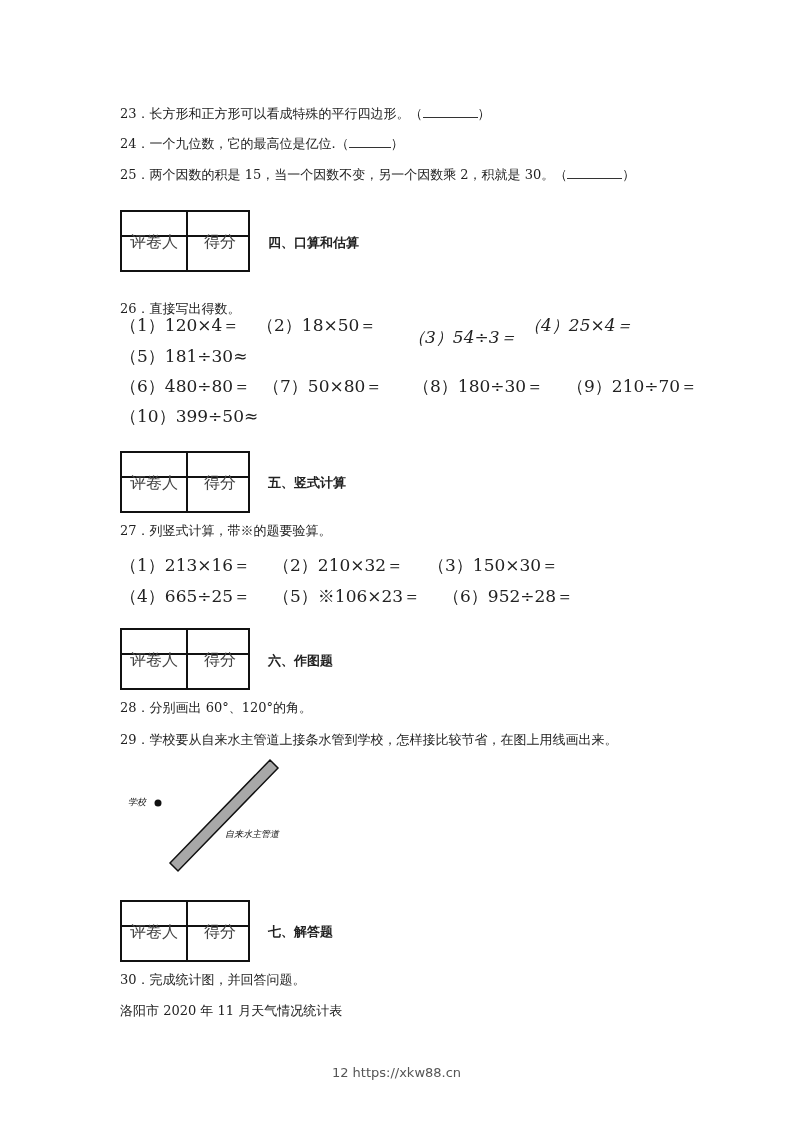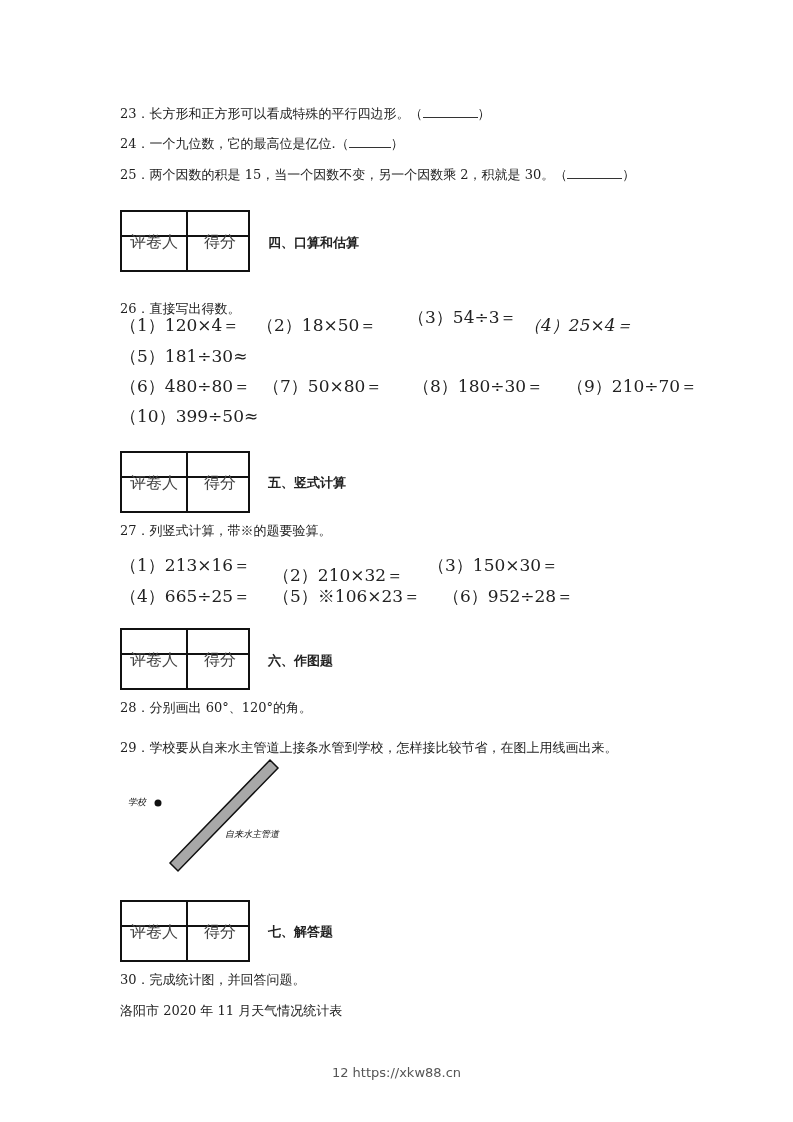--- a/index.html
+++ b/index.html
@@ -37,55 +37,55 @@
   <div class="hdr"></div>
   <div class="vd"></div>
   <div class="c1">评卷人</div>
   <div class="c2">得分</div>
 </div>
 <div class="sec-title" style="top:234px;">四、口算和估算</div>
 
 <div class="line" style="top:283px;margin-top:18px;">26．直接写出得数。</div>
 <div class="item" style="top:314px;left:120px;">（1）120×4＝</div>
 <div class="item" style="top:314px;left:257px;">（2）18×50＝</div>
-<div class="item" style="top:306px;left:408px;">（3）54÷3＝</div>
+<div class="item" style="top:326px;left:408px;font-style:italic;">（3）54÷3＝</div>
 <div class="item" style="top:314px;left:524px;font-style:italic;">（4）25×4＝</div>
 <div class="item" style="top:345px;left:120px;">（5）181÷30≈</div>
 <div class="item" style="top:375px;left:120px;">（6）480÷80＝</div>
 <div class="item" style="top:375px;left:263px;">（7）50×80＝</div>
 <div class="item" style="top:375px;left:413px;">（8）180÷30＝</div>
 <div class="item" style="top:375px;left:567px;">（9）210÷70＝</div>
 <div class="item" style="top:405px;left:120px;">（10）399÷50≈</div>
 
 <div class="score" style="top:451px;">
   <div class="hdr"></div>
   <div class="vd"></div>
   <div class="c1">评卷人</div>
   <div class="c2">得分</div>
 </div>
 <div class="sec-title" style="top:474px;">五、竖式计算</div>
 
 <div class="line" style="top:523px;text-align:center;">27．列竖式计算，带※的题要验算。</div>
 <div class="item" style="top:554px;left:120px;">（1）213×16＝</div>
-<div class="item" style="top:554px;left:273px;margin-top:10px;">（2）210×32＝</div>
+<div class="item" style="top:554px;left:273px;">（2）210×32＝</div>
 <div class="item" style="top:554px;left:428px;">（3）150×30＝</div>
 <div class="item" style="top:585px;left:120px;">（4）665÷25＝</div>
 <div class="item" style="top:585px;left:273px;">（5）※106×23＝</div>
 <div class="item" style="top:585px;left:443px;">（6）952÷28＝</div>
 
 <div class="score" style="top:628px;">
   <div class="hdr"></div>
   <div class="vd"></div>
   <div class="c1">评卷人</div>
   <div class="c2">得分</div>
 </div>
 <div class="sec-title" style="top:652px;">六、作图题</div>
 
 <div class="line" style="top:700px;">28．分别画出 60°、120°的角。</div>
-<div class="line" style="top:732px;margin-top:8px;">29．学校要从自来水主管道上接条水管到学校，怎样接比较节省，在图上用线画出来。</div>
+<div class="line" style="top:732px;">29．学校要从自来水主管道上接条水管到学校，怎样接比较节省，在图上用线画出来。</div>
 
 <div style="position:absolute;left:115px;top:755px;width:200px;height:125px;font-style:italic;">
   <svg width="200" height="125" viewBox="0 0 200 125">
     <polygon points="55,108 155,5 163,13 63,116" fill="#a8a8a8" stroke="#111" stroke-width="1.5"></polygon>
     <circle cx="43" cy="48" r="3.5" fill="#111"></circle>
   </svg>
   <div class="fig-label" style="left:13px;top:41px;">学校</div>
   <div class="fig-label" style="left:110px;top:73px;">自来水主管道</div>
 </div>
 

